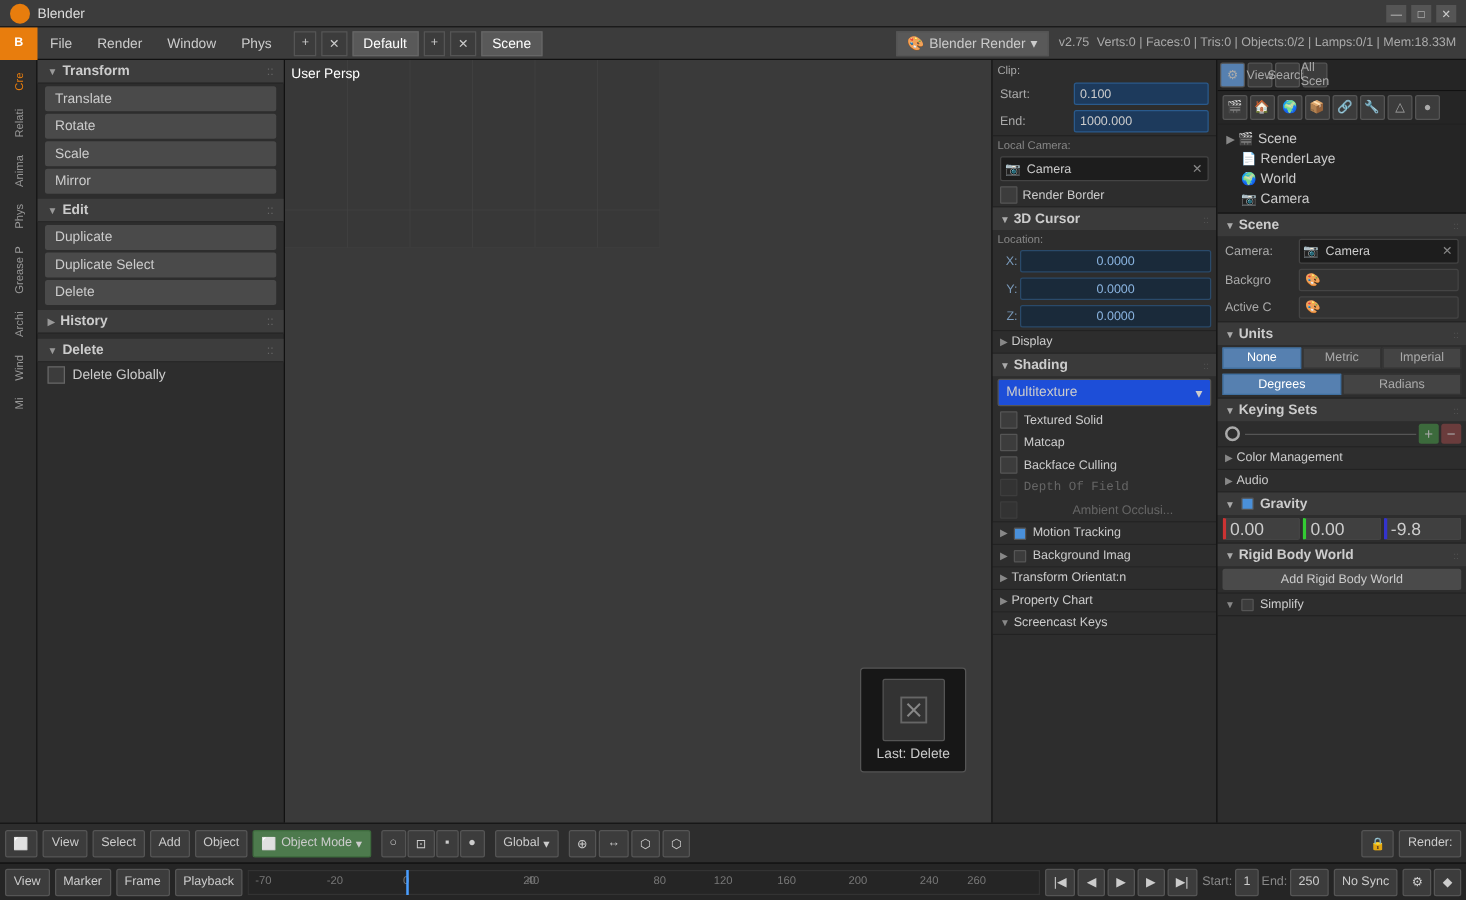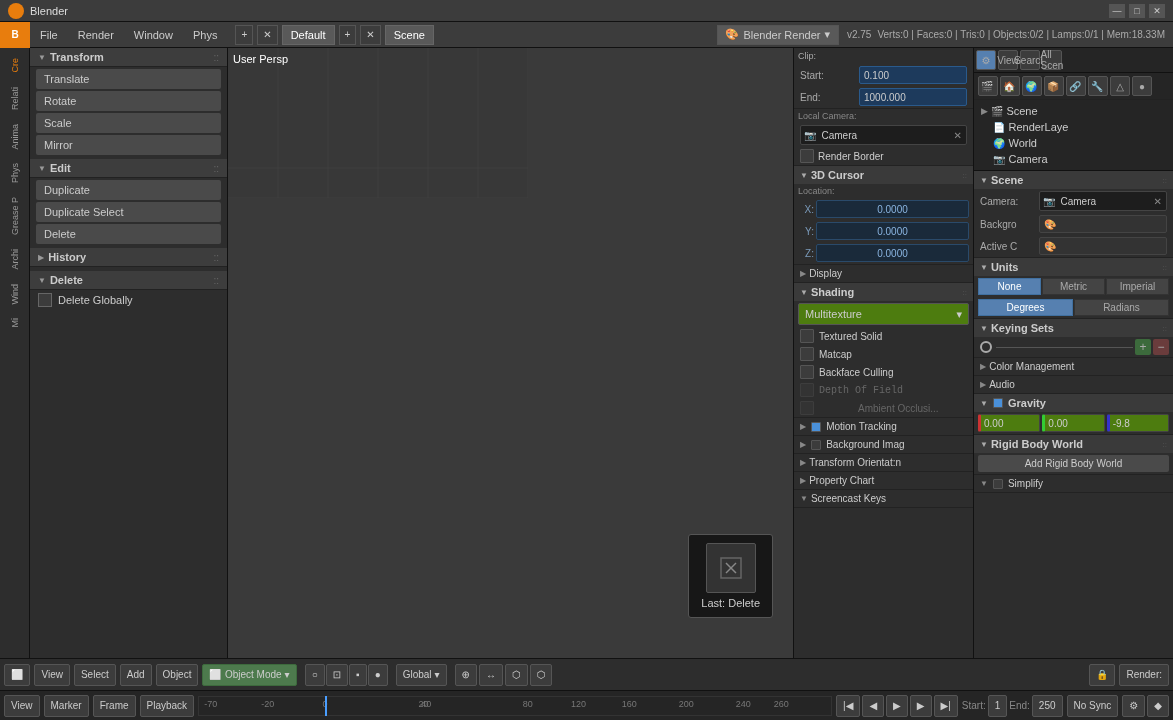--- a/index.html
+++ b/index.html
@@ -299,21 +299,21 @@
     .keying-sets-row {
       display: flex; align-items: center; padding: 2px 4px; gap: 2px;
     }
     .ks-circle { width: 12px; height: 12px; border: 2px solid #aaa; border-radius: 50%; margin: 0 2px; }
     .ks-dash { flex: 1; height: 1px; background: #555; }
     .ks-plus { background: #3c6a3c; border: none; color: #aaa; width: 16px; height: 16px; cursor: pointer; border-radius: 2px; display: flex; align-items: center; justify-content: center; font-size: 12px; }
     .ks-minus { background: #6a3c3c; border: none; color: #aaa; width: 16px; height: 16px; cursor: pointer; border-radius: 2px; display: flex; align-items: center; justify-content: center; font-size: 12px; }
     
     
     .shading-dropdown {
-      background: #4d7c0f;
+      background: #1d4ed8;
       border: 1px solid #555;
       border-radius: 2px;
       color: #ccc;
       font-size: 11px;
       padding: 2px 6px;
       width: calc(100% - 8px);
       margin: 2px 4px;
       height: 22px;
       display: flex; align-items: center; justify-content: space-between;
       cursor: pointer;
@@ -393,25 +393,25 @@
     }
     .tree-expand { color: #888; font-size: 9px; }
     .tree-icon { font-size: 10px; }
     
     
     .gravity-row {
       display: flex; align-items: center; gap: 2px; padding: 2px 4px;
     }
     .gravity-field {
       flex: 1;
-      background: #4d7c0f;
+      background: #404040;
       border: 1px solid #444;
       border-radius: 2px;
       color: #ccc;
-      font-size: 10px;
+      font-size: 14px;
       padding: 1px 3px;
       height: 18px;
       display: flex; align-items: center;
     }
     .gravity-field.x-field { border-left: 3px solid #c33; }
     .gravity-field.y-field { border-left: 3px solid #3c3; }
     .gravity-field.z-field { border-left: 3px solid #33c; }
     
     
     .camera-field {

